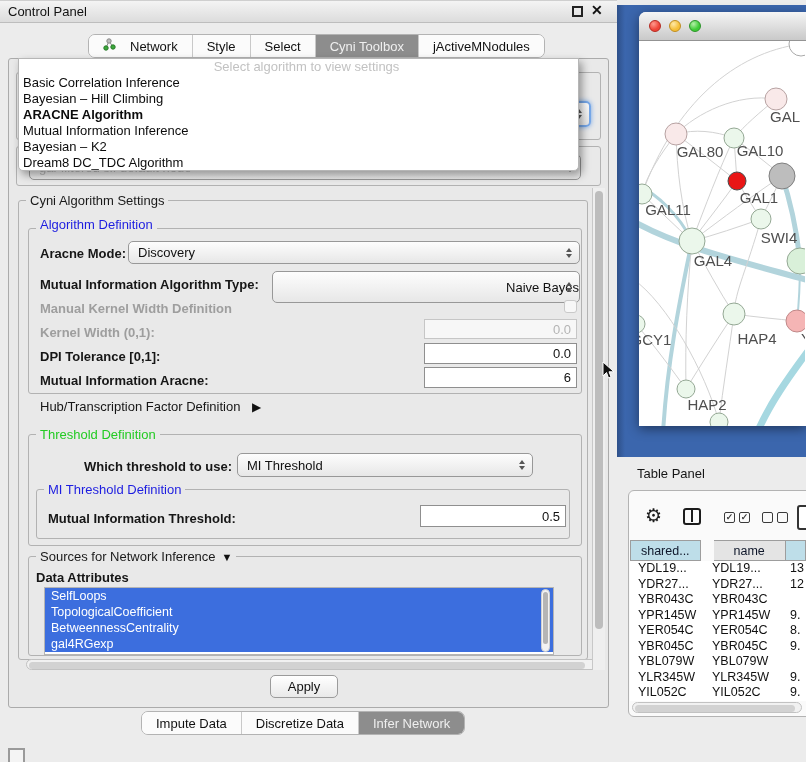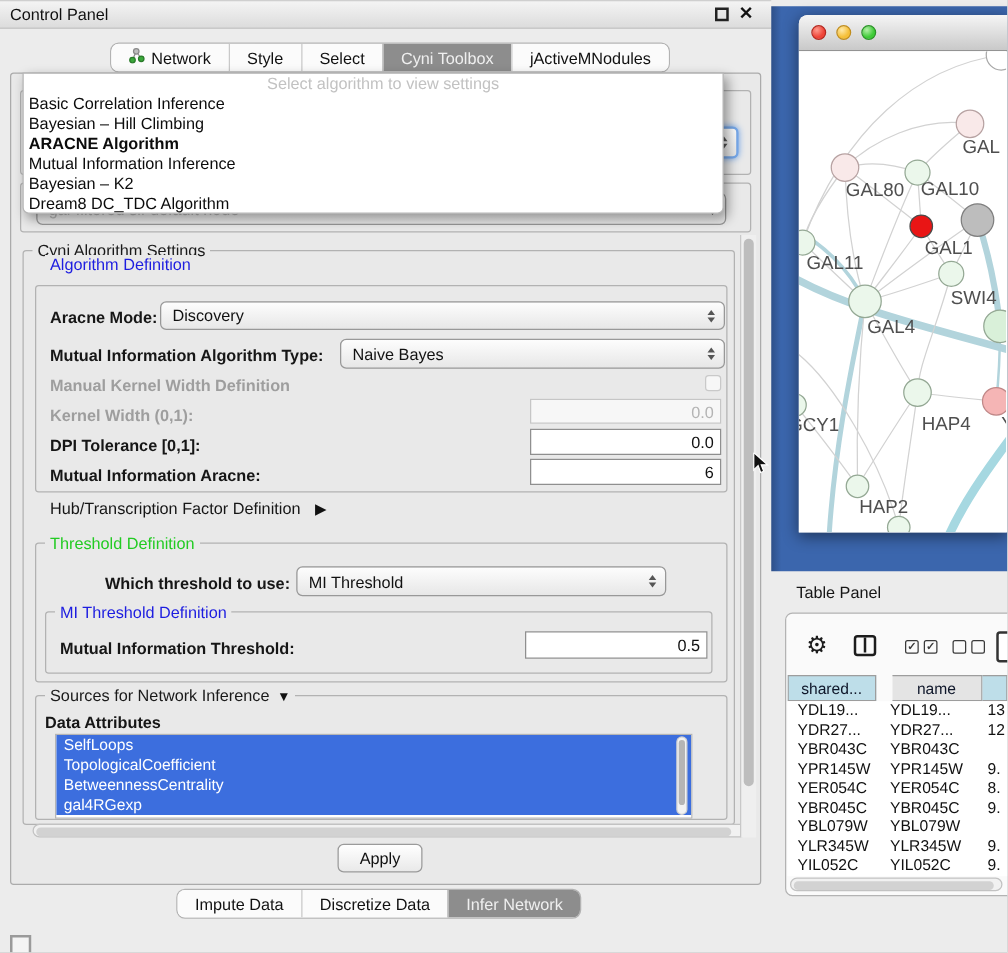--- a/index.html
+++ b/index.html
@@ -11,21 +11,21 @@
   .cp-titlebar { position:absolute; left:0; top:8; width:617px; height:23px;
     background:linear-gradient(#f4f4f4,#dcdcdc); border-top:1px solid #cfcfcf; border-bottom:1px solid #bdbdbd; }
   .cp-title { position:absolute; left:8px; top:3px; font-size:13px; color:#111; }
   .float-btn { position:absolute; left:572px; top:5px; width:11px; height:11px; border:2px solid #222; background:transparent; }
   .close-btn { position:absolute; left:591px; top:1px; font-size:14px; font-weight:bold; color:#111; }
 
   .tabgroup { position:absolute; display:flex; background:#fbfbfb; border:1px solid #b3b3b3;
     border-radius:7px; overflow:hidden; height:24px; }
   #top-tabs { left:88px; top:34px; }
   #bottom-tabs { left:141px; top:711px; }
-  .tab { display:flex; align-items:center; gap:5px; padding:0 14px; font-size:13px; color:#111;
+  .tab { display:flex; align-items:center; gap:14px; padding:0 14px; font-size:13px; color:#111;
     border-left:1px solid #c9c9c9; background:#fbfbfb; white-space:nowrap; }
   .tab:first-child { border-left:none; }
   .tab.sel { background:#8d8d8d; color:#efefef; }
 
   .cp-body { position:absolute; left:8px; top:58px; width:601px; height:650px;
     background:#e9e9e9; border:1px solid #ababab; border-radius:3px; }
 
   
   .grp { position:absolute; border:1px solid #b2b2b2; border-radius:3px; }
   .grp-title { position:absolute; font-size:13px; background:#e9e9e9; padding:0 4px; white-space:nowrap; }
@@ -197,33 +197,33 @@
         <div class="dd-item">Mutual Information Inference</div>
         <div class="dd-item">Bayesian – K2</div>
         <div class="dd-item">Dream8 DC_TDC Algorithm</div>
       </div>
   </div>
 
   <div class="grp" style="left:18px;top:200px;width:570px;height:460px;"></div>
   <span class="grp-title gt-black" style="left:26px;top:193px;">Cyni Algorithm Settings</span>
 
   <div class="grp" style="left:28px;top:228px;width:554px;height:166px;"></div>
-  <span class="grp-title gt-blue" style="left:36px;top:204px;">Algorithm Definition</span>
+  <span class="grp-title gt-blue" style="left:36px;top:217px;">Algorithm Definition</span>
 
   <span class="lbl" style="left:40px;top:246px;">Aracne Mode:</span>
   <div class="combo" style="left:128px;top:241px;width:452px;height:23px;">
     <span>Discovery</span>
     <span class="stepper">
         <i class="up"></i>
         <i class="dn"></i>
       </span>
   </div>
 
   <span class="lbl" style="left:40px;top:277px;">Mutual Information Algorithm Type:</span>
-  <div class="combo" style="left:272px;top:271px;width:308px;height:24px;">
+  <div class="combo" style="left:272px;top:271px;width:308px;height:32px;justify-content:flex-end;">
     <span>Naive Bayes</span>
     <span class="stepper">
         <i class="up"></i>
         <i class="dn"></i>
       </span>
   </div>
 
   <span class="lbl-dis" style="left:40px;top:301px;">Manual Kernel Width Definition</span>
   <span class="cbx" style="left:564px;top:300px;"></span>
 

